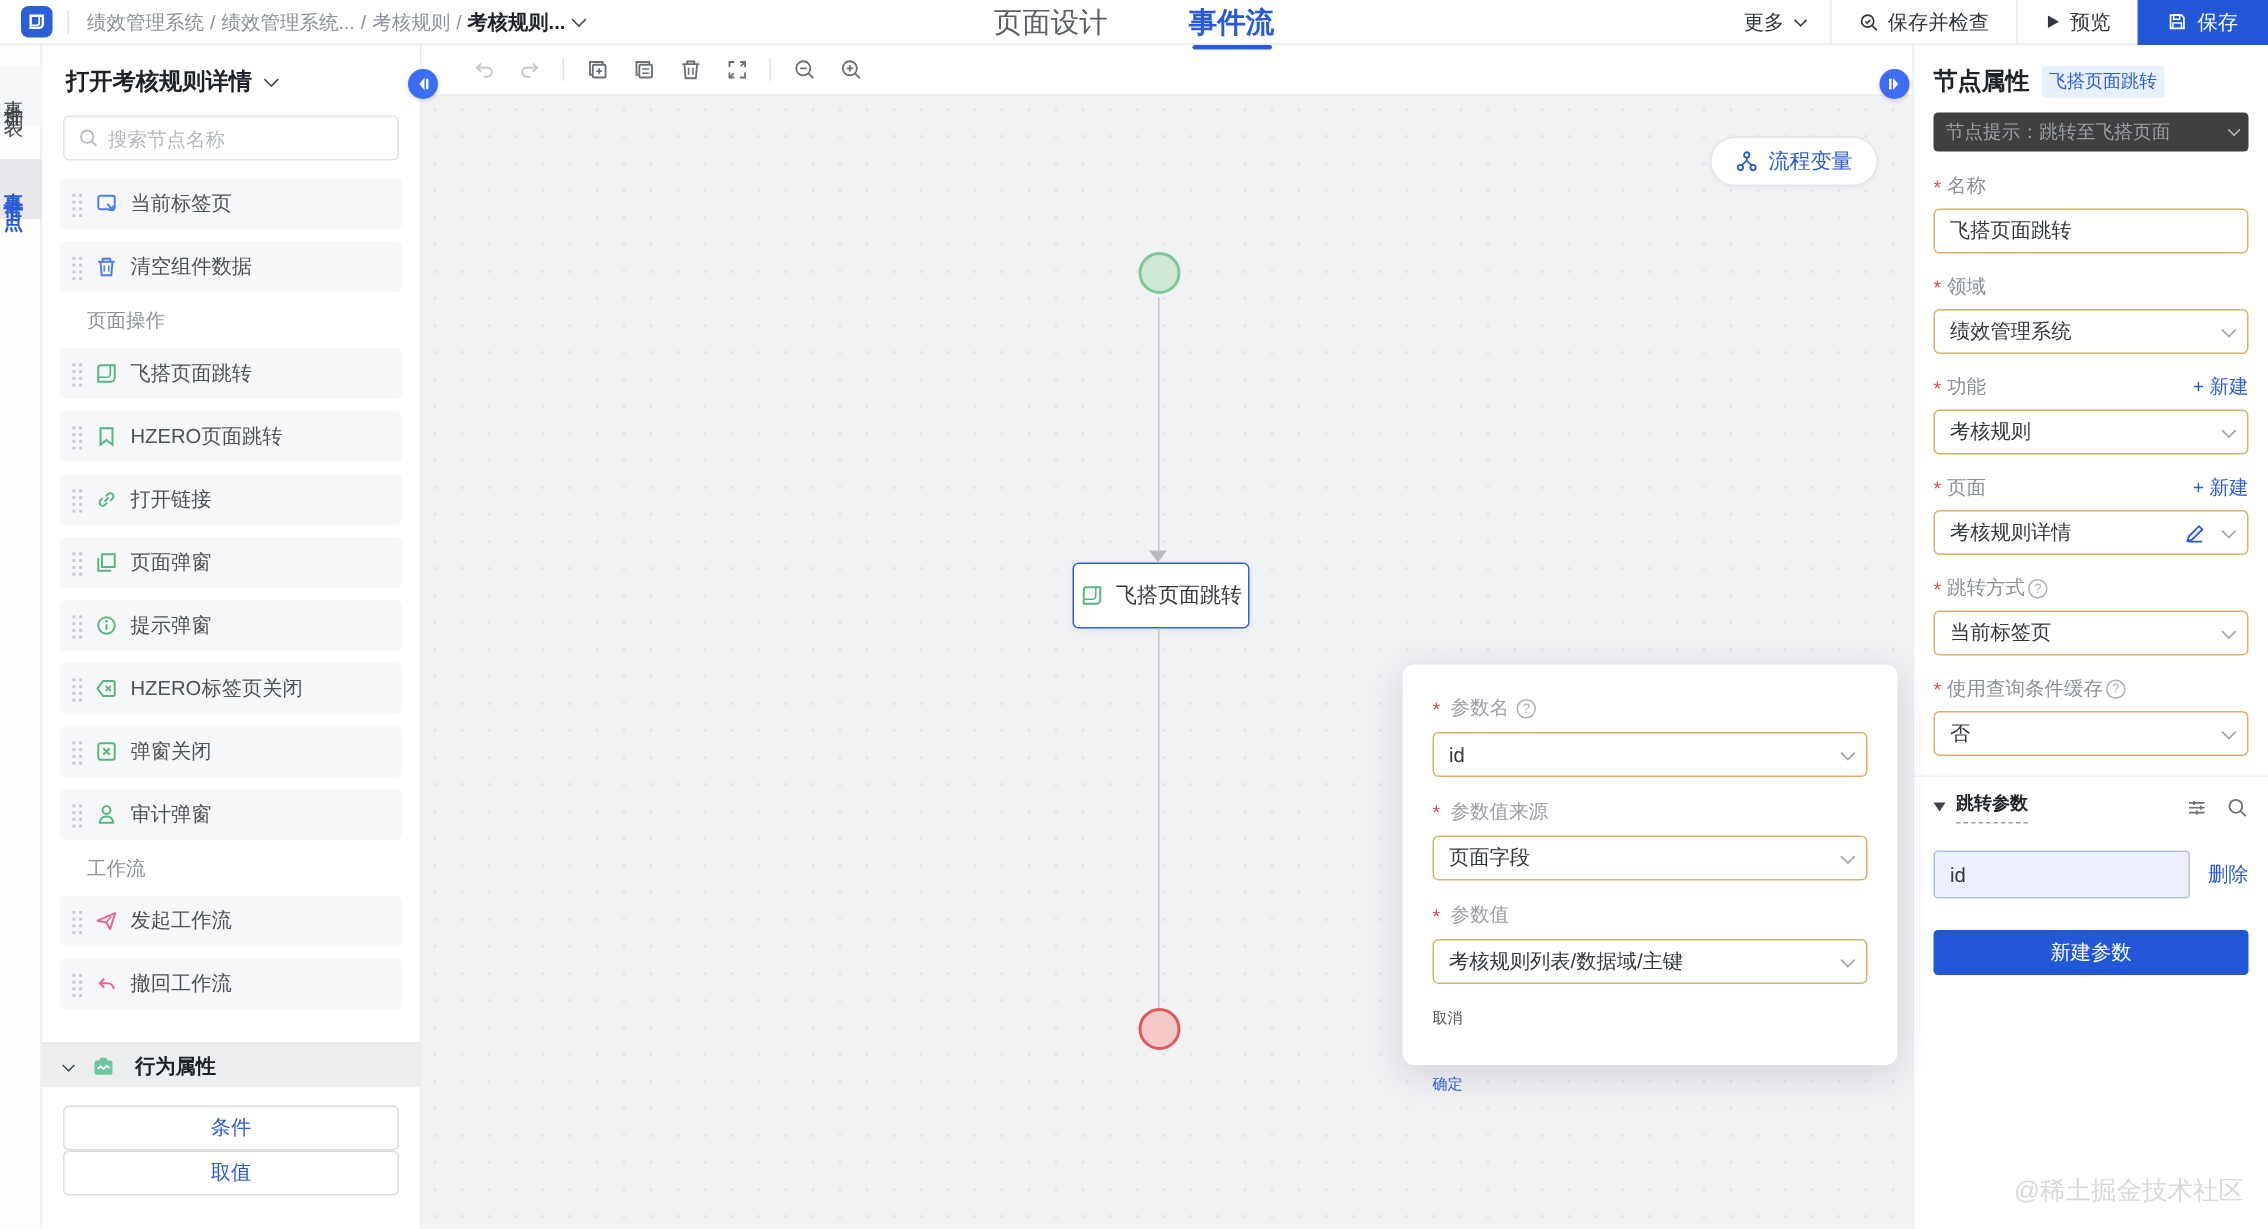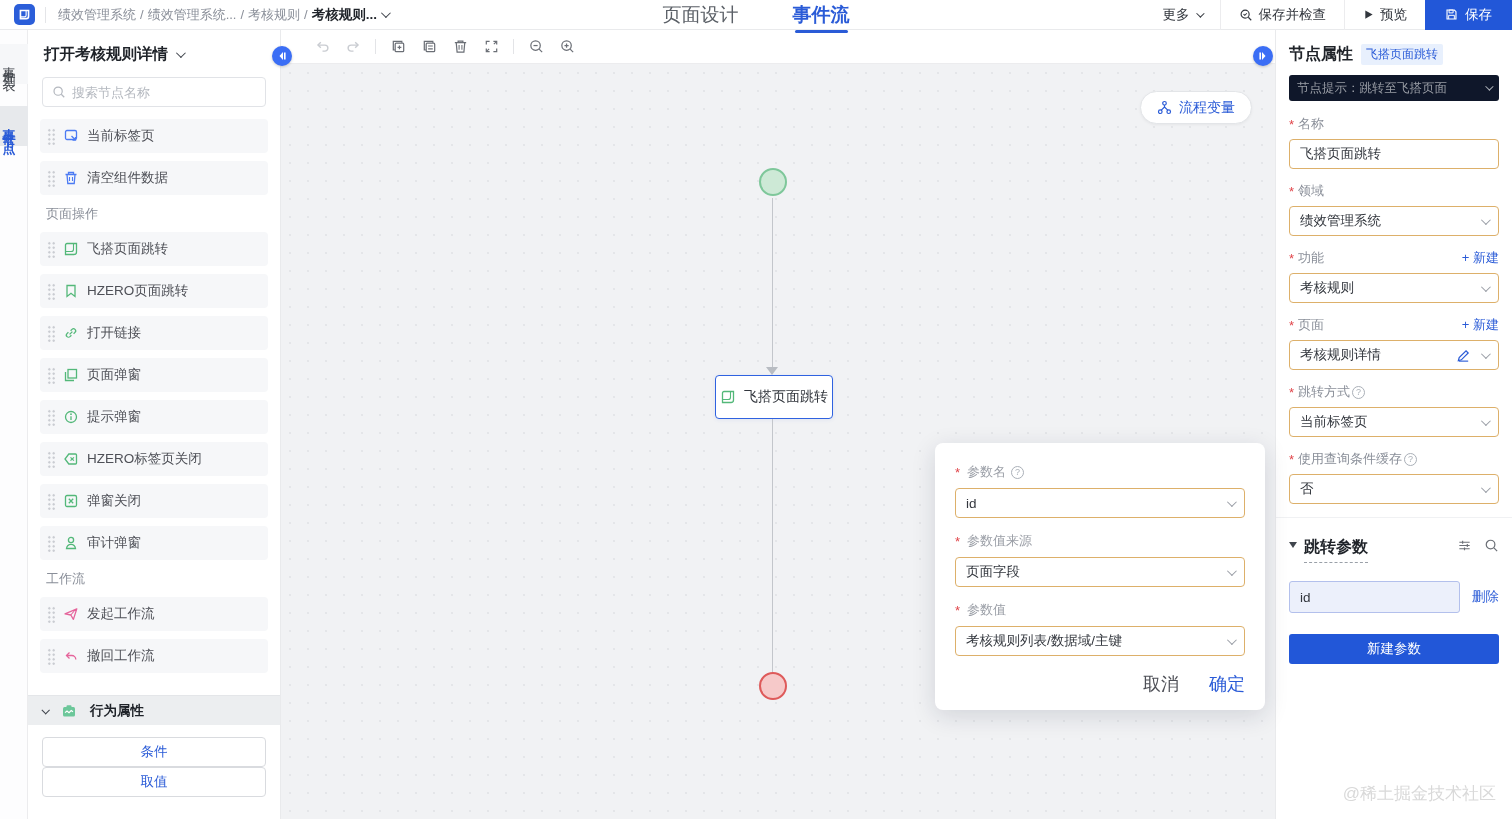--- a/index.html
+++ b/index.html
@@ -40,21 +40,21 @@
   .rail-tab.t2 { margin-top:22px; background:#e7e9ec; color:#2a5bd7; font-weight:bold; }
   
   .sidebar { width:253px; background:#fff; border-right:1px solid #e9eaec; display:flex; flex-direction:column; position:relative; }
   .sb-head { padding:14px 14px 10px 16px; display:flex; align-items:center; gap:8px; }
   .sb-title { font-size:15.5px; font-weight:bold; color:#1f2329; }
   .sb-search { margin:2px 14px 12px; height:30px; border:1px solid #e1e3e7; border-radius:4px;
     display:flex; align-items:center; gap:6px; padding:0 9px; background:#fff; }
   .sb-search input { border:0; outline:0; flex:1; font-size:13px; color:#333; font-family:inherit; min-width:0; }
   .sb-search input::placeholder { color:#b4b8bf; }
   .sb-list { flex:1; overflow:hidden; padding:0 12px 0 12px; }
-  .sb-group-label { font-size:13px; color:#8a8f99; margin:10px 6px 9px; }
+  .sb-group-label { font-size:13px; color:#8a8f99; margin:10px 18px 9px; }
   .sb-item { height:34px; background:#f6f7f9; border-radius:4px; display:flex; align-items:center;
     gap:8px; padding:0 8px 0 7px; margin-bottom:8px; cursor:grab; }
   .sb-item-label { font-size:13.5px; color:#4e5057; }
   .drag-dots { width:8px; height:17px; flex:0 0 8px;
     background-image:radial-gradient(circle,#c6c9cf 1.1px,transparent 1.3px); background-size:4.5px 4.5px; }
   .sb-foot-bar { background:#eceef0; height:30px; display:flex; align-items:center; gap:13px; padding:0 14px;
     border-top:1px solid #e4e6e9; cursor:pointer; }
   .sb-foot-bar .chev { border-color:#40454d; width:6px; height:6px; transform:rotate(45deg) translateY(-1px); }
   .sb-foot-title { font-size:13.5px; font-weight:bold; color:#1f2329; }
   .sb-foot-btns { padding:12px 14px 12px; background:#fff; }
@@ -88,43 +88,43 @@
   .dialog { position:absolute; left:935px; top:443px; width:330px; height:267px; background:#fff;
     border-radius:8px; box-shadow:0 6px 24px rgba(20,30,60,.14); z-index:60; padding:20px 20px 16px; }
   .dlg-label { font-size:13px; color:#9a9ea6; margin-bottom:7px; display:flex; align-items:center; gap:3px; }
   .req::before { content:"*"; color:#e0454a; margin-right:4px; font-size:13px; }
   .help-circ { width:13px; height:13px; border:1px solid #aab0b8; border-radius:50%; color:#aab0b8;
     font-size:9px; display:inline-flex; align-items:center; justify-content:center; margin-left:2px; }
   .sel { height:30px; border:1px solid #ddb06a; border-radius:4px; background:#fff; display:flex;
     align-items:center; justify-content:space-between; padding:0 10px; font-size:13.5px; color:#32363d;
     margin-bottom:14px; cursor:pointer; }
   .sel .chev { border-color:#9a9ea6; }
-  .dlg-foot { display:flex; justify-content:flex-end; gap:30px; margin-top:16px; font-size:18px; }
+  .dlg-foot { display:flex; justify-content:flex-end; gap:30px; margin-top:16px; font-size:10px;flex-direction:column; }
   .dlg-cancel { color:#4e5057; cursor:pointer; }
   .dlg-ok { color:#2a5bd7; cursor:pointer; }
   
   .rpanel { width:237px; background:#fff; border-left:1px solid #e9eaec; position:relative; padding:14px 13px 0; }
   .rp-head { display:flex; align-items:center; gap:8px; margin-bottom:10px; }
   .rp-title { font-size:16px; font-weight:bold; color:#1f2329; }
   .rp-badge { background:#e8f0fd; color:#2a5bd7; font-size:12px; padding:2px 5px; border-radius:2px; }
-  .rp-hint { background:#0f172a; border-radius:3px; height:26px; display:flex; align-items:center;
+  .rp-hint { background:#404040; border-radius:3px; height:26px; display:flex; align-items:center;
     justify-content:space-between; padding:0 8px; font-size:12.5px; color:#9a9ea6; margin-bottom:14px; cursor:pointer; }
   .rp-hint .chev { width:6px; height:6px; border-color:#b0b4bb; }
   .rp-label-row { display:flex; align-items:center; justify-content:space-between; margin-bottom:6px; }
   .rp-label { font-size:13px; color:#8a8f99; display:flex; align-items:center; }
   .rp-new { color:#2a5bd7; font-size:13px; cursor:pointer; }
   .rp-input { width:100%; height:30px; border:1px solid #ddb06a; border-radius:4px; padding:0 10px;
     font-size:13.5px; color:#32363d; margin-bottom:13px; outline:0; font-family:inherit; background:#fff; }
   .rp-sel { margin-bottom:13px; }
   .rp-sel .with-edit { display:flex; align-items:center; gap:10px; }
   .rp-params-head { display:flex; align-items:center; margin:3px -13px 0; padding:9px 13px 8px;
     border-top:1px solid #f0f1f3; gap:7px; }
   .tri-down { width:0; height:0; border-left:4.5px solid transparent; border-right:4.5px solid transparent;
     border-top:6px solid #40454d; }
-  .rp-params-title { font-size:16px; font-weight:bold; color:#1f2329; border-bottom:1.5px dashed #9aa0a8; padding-bottom:4px;margin-top:10px; }
+  .rp-params-title { font-size:12px; font-weight:bold; color:#1f2329; border-bottom:1.5px dashed #9aa0a8; padding-bottom:4px; }
   .rp-params-icons { margin-left:auto; display:flex; gap:12px; align-items:center; }
   .rp-param-row { display:flex; align-items:center; gap:12px; margin:10px 0 0; }
   .rp-param-box { flex:1; height:32px; background:#ecf0fb; border:1px solid #b3c0ec; border-radius:3px;
     display:flex; align-items:center; padding:0 10px; font-size:13.5px; color:#32363d; cursor:pointer; }
   .rp-del { color:#2a5bd7; font-size:13.5px; cursor:pointer; }
   .rp-new-param { margin-top:21px; height:30px; background:#2257d8; color:#fff; border-radius:3px;
     display:flex; align-items:center; justify-content:center; font-size:13.5px; cursor:pointer; }
   .watermark { position:absolute; right:16px; bottom:14px; font-size:17px; color:#d9d9d9; z-index:5; }
   svg { display:block; }
 </style>

